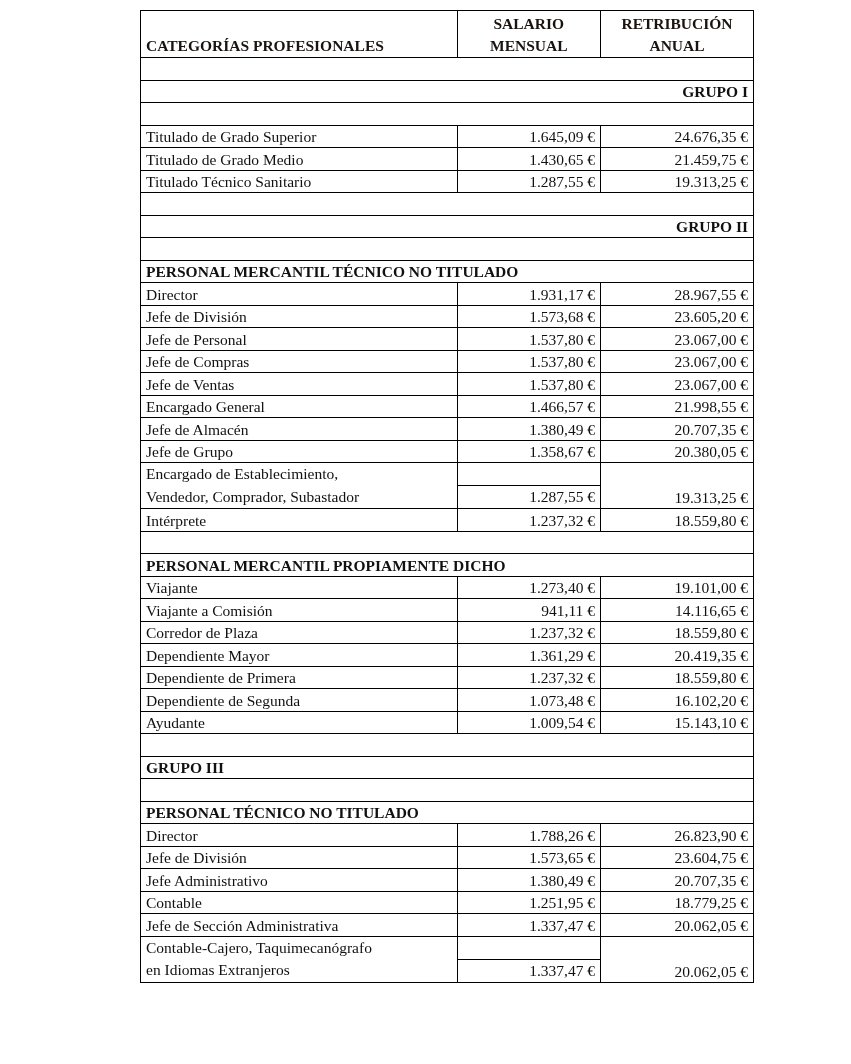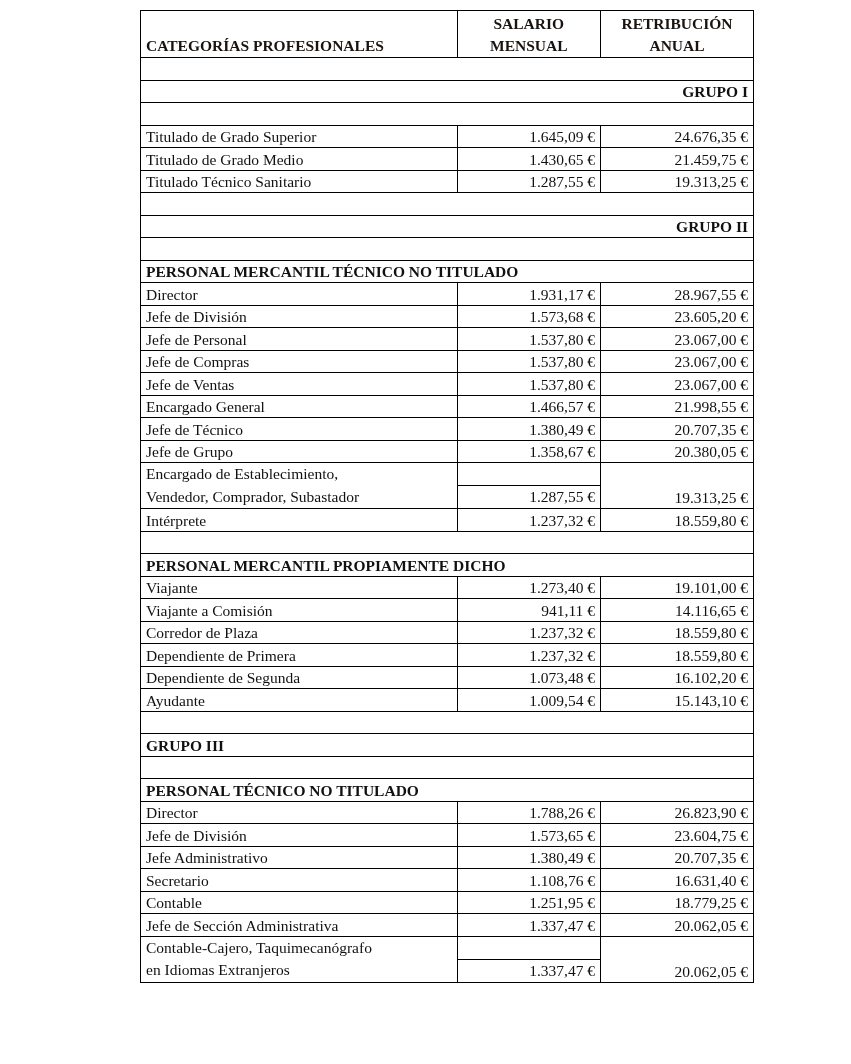--- a/index.html
+++ b/index.html
@@ -105,21 +105,21 @@
         <td>Jefe de Ventas</td>
         <td class="num">1.537,80 €</td>
         <td class="num">23.067,00 €</td>
       </tr>
       <tr>
         <td>Encargado General</td>
         <td class="num">1.466,57 €</td>
         <td class="num">21.998,55 €</td>
       </tr>
       <tr>
-        <td>Jefe de Técnico</td>
+        <td>Jefe de Almacén</td>
         <td class="num">1.380,49 €</td>
         <td class="num">20.707,35 €</td>
       </tr>
       <tr>
         <td>Jefe de Grupo</td>
         <td class="num">1.358,67 €</td>
         <td class="num">20.380,05 €</td>
       </tr>
     </tbody>
   <tbody>
@@ -153,20 +153,25 @@
         <td>Viajante a Comisión</td>
         <td class="num">941,11 €</td>
         <td class="num">14.116,65 €</td>
       </tr>
       <tr>
         <td>Corredor de Plaza</td>
         <td class="num">1.237,32 €</td>
         <td class="num">18.559,80 €</td>
       </tr>
       <tr>
+        <td>Dependiente Mayor</td>
+        <td class="num">1.361,29 €</td>
+        <td class="num">20.419,35 €</td>
+      </tr>
+      <tr>
         <td>Dependiente de Primera</td>
         <td class="num">1.237,32 €</td>
         <td class="num">18.559,80 €</td>
       </tr>
       <tr>
         <td>Dependiente de Segunda</td>
         <td class="num">1.073,48 €</td>
         <td class="num">16.102,20 €</td>
       </tr>
       <tr>
@@ -197,25 +202,20 @@
       </tr>
       <tr>
         <td>Jefe de División</td>
         <td class="num">1.573,65 €</td>
         <td class="num">23.604,75 €</td>
       </tr>
       <tr>
         <td>Jefe Administrativo</td>
         <td class="num">1.380,49 €</td>
         <td class="num">20.707,35 €</td>
-      </tr>
-      <tr>
-        <td>Secretario</td>
-        <td class="num">1.108,76 €</td>
-        <td class="num">16.631,40 €</td>
       </tr>
       <tr>
         <td>Contable</td>
         <td class="num">1.251,95 €</td>
         <td class="num">18.779,25 €</td>
       </tr>
       <tr>
         <td>Jefe de Sección Administrativa</td>
         <td class="num">1.337,47 €</td>
         <td class="num">20.062,05 €</td>

